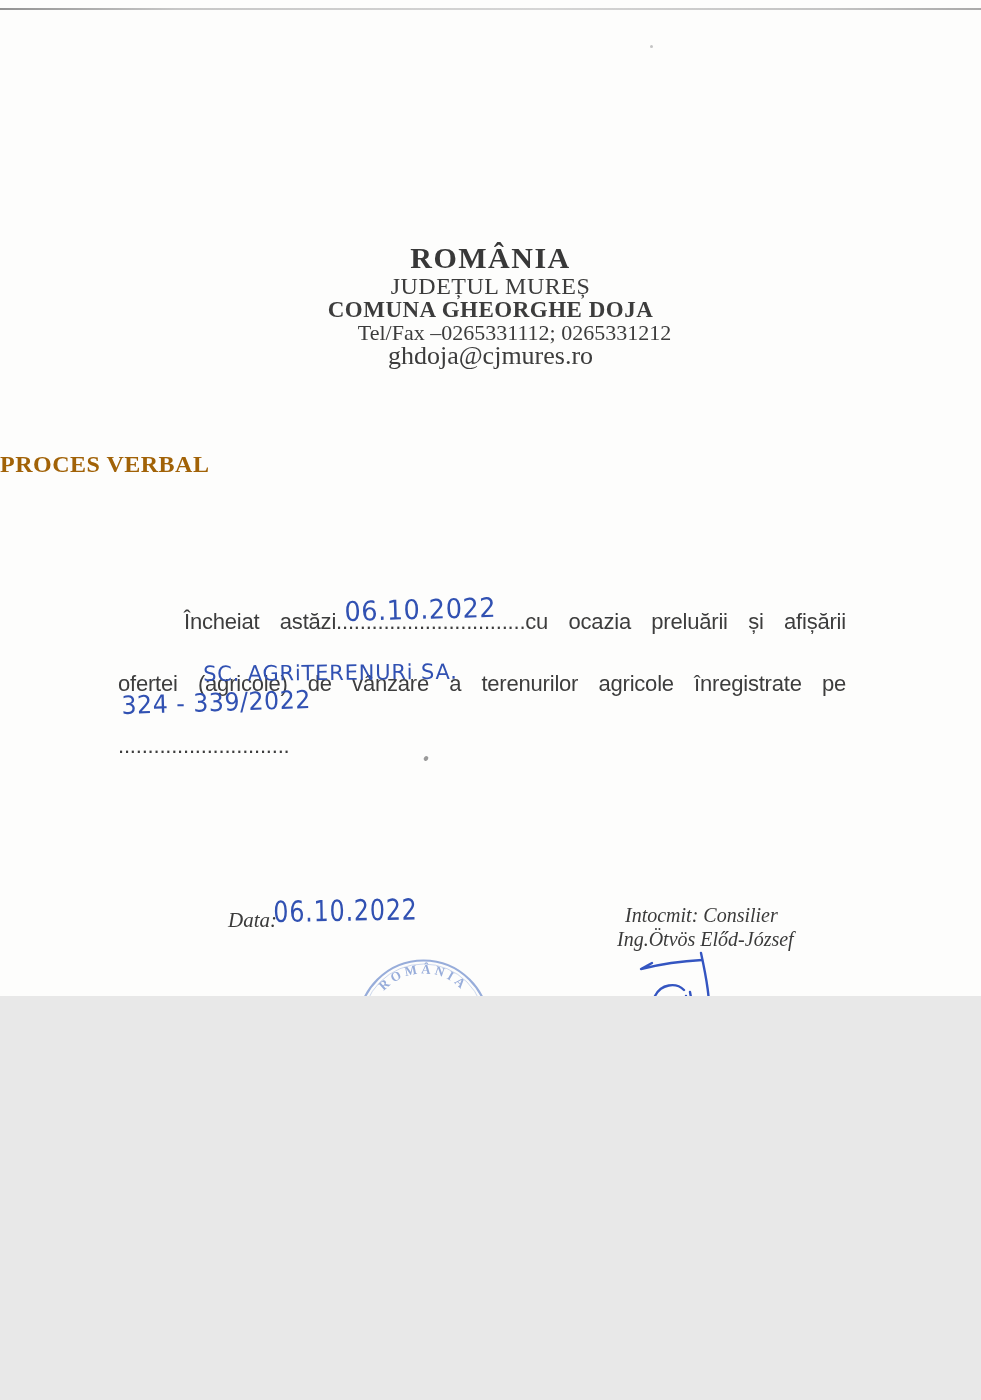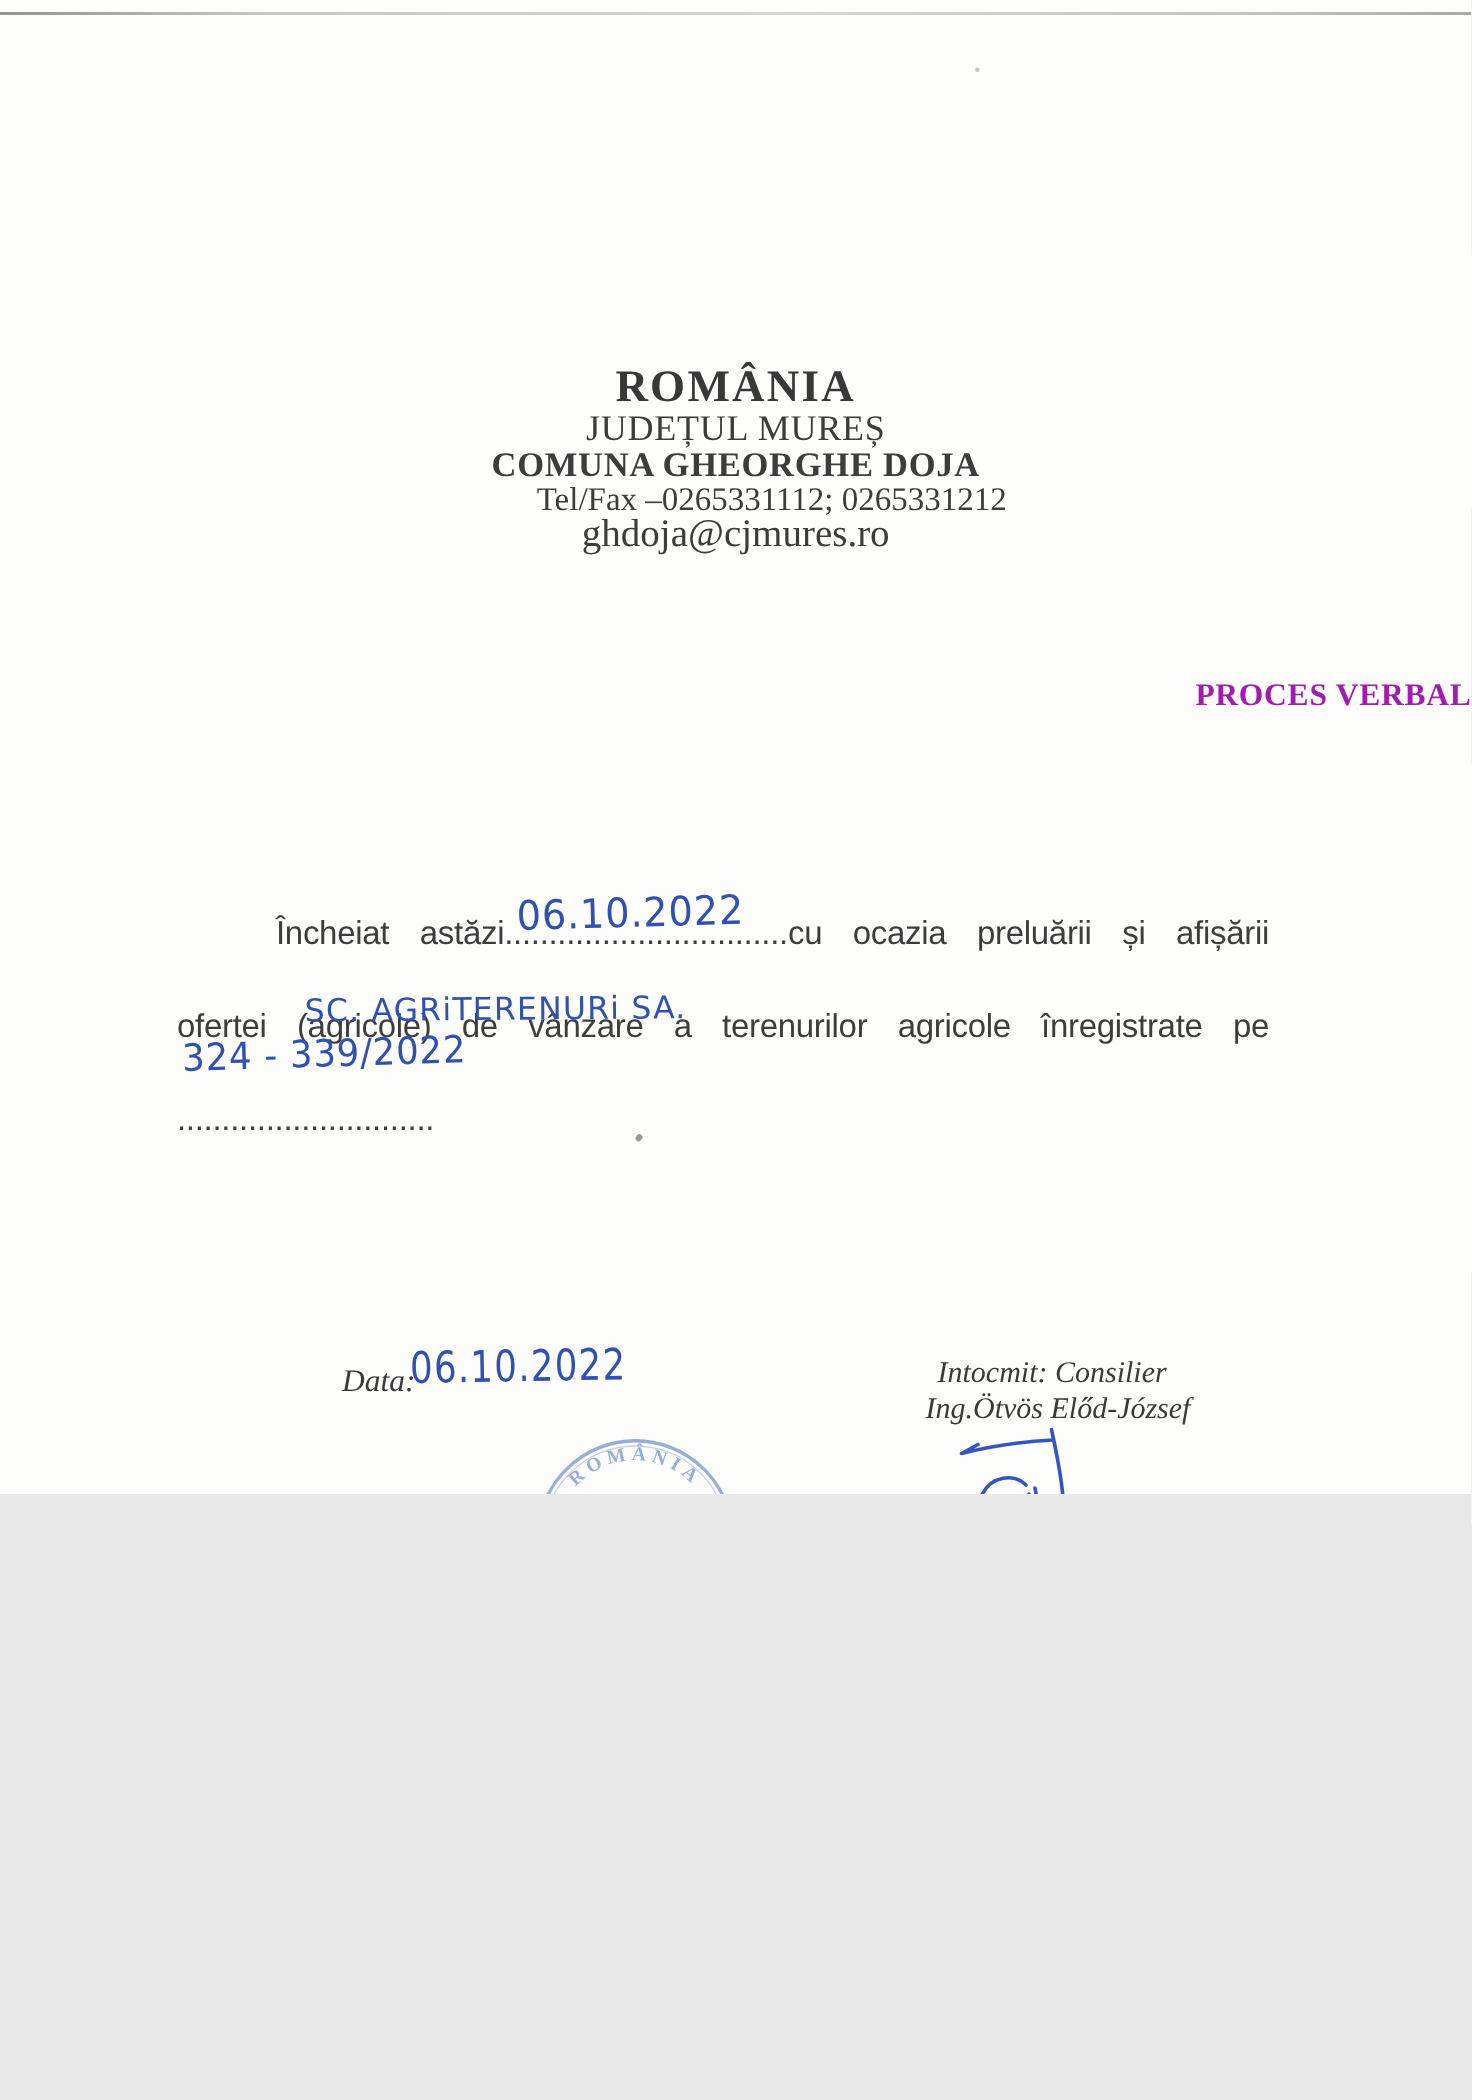--- a/index.html
+++ b/index.html
@@ -32,23 +32,23 @@
   .h-country { font-size: 30px; font-weight: bold; letter-spacing: 1.5px; line-height: 32px; color: #383838; }
   .h-county  { font-size: 24px; letter-spacing: 0.5px; line-height: 24px; }
   .h-commune { font-size: 23px; font-weight: bold; letter-spacing: 0.5px; line-height: 23px; }
   .h-telfax  { font-size: 22px; line-height: 23px; padding-left: 48px; }
   .h-email   { font-size: 26px; line-height: 23px; }
 
   
   .doc-title {
     position: absolute;
     top: 451px; left: 0; width: 100%;
-    text-align: right;
-    font-size: 21px; font-weight: bold; letter-spacing: 0.5px;
-    color: #a21caf;
+    text-align: left;
+    font-size: 24px; font-weight: bold; letter-spacing: 0.5px;
+    color: #a16207;
   }
 
   
   .body-text {
     position: absolute;
     top: 606px; left: 118px; width: 728px;
     font-family: "Liberation Sans", sans-serif;
     font-size: 22px; line-height: 31px;
     color: #3d3d3d; letter-spacing: -0.2px;
   }

